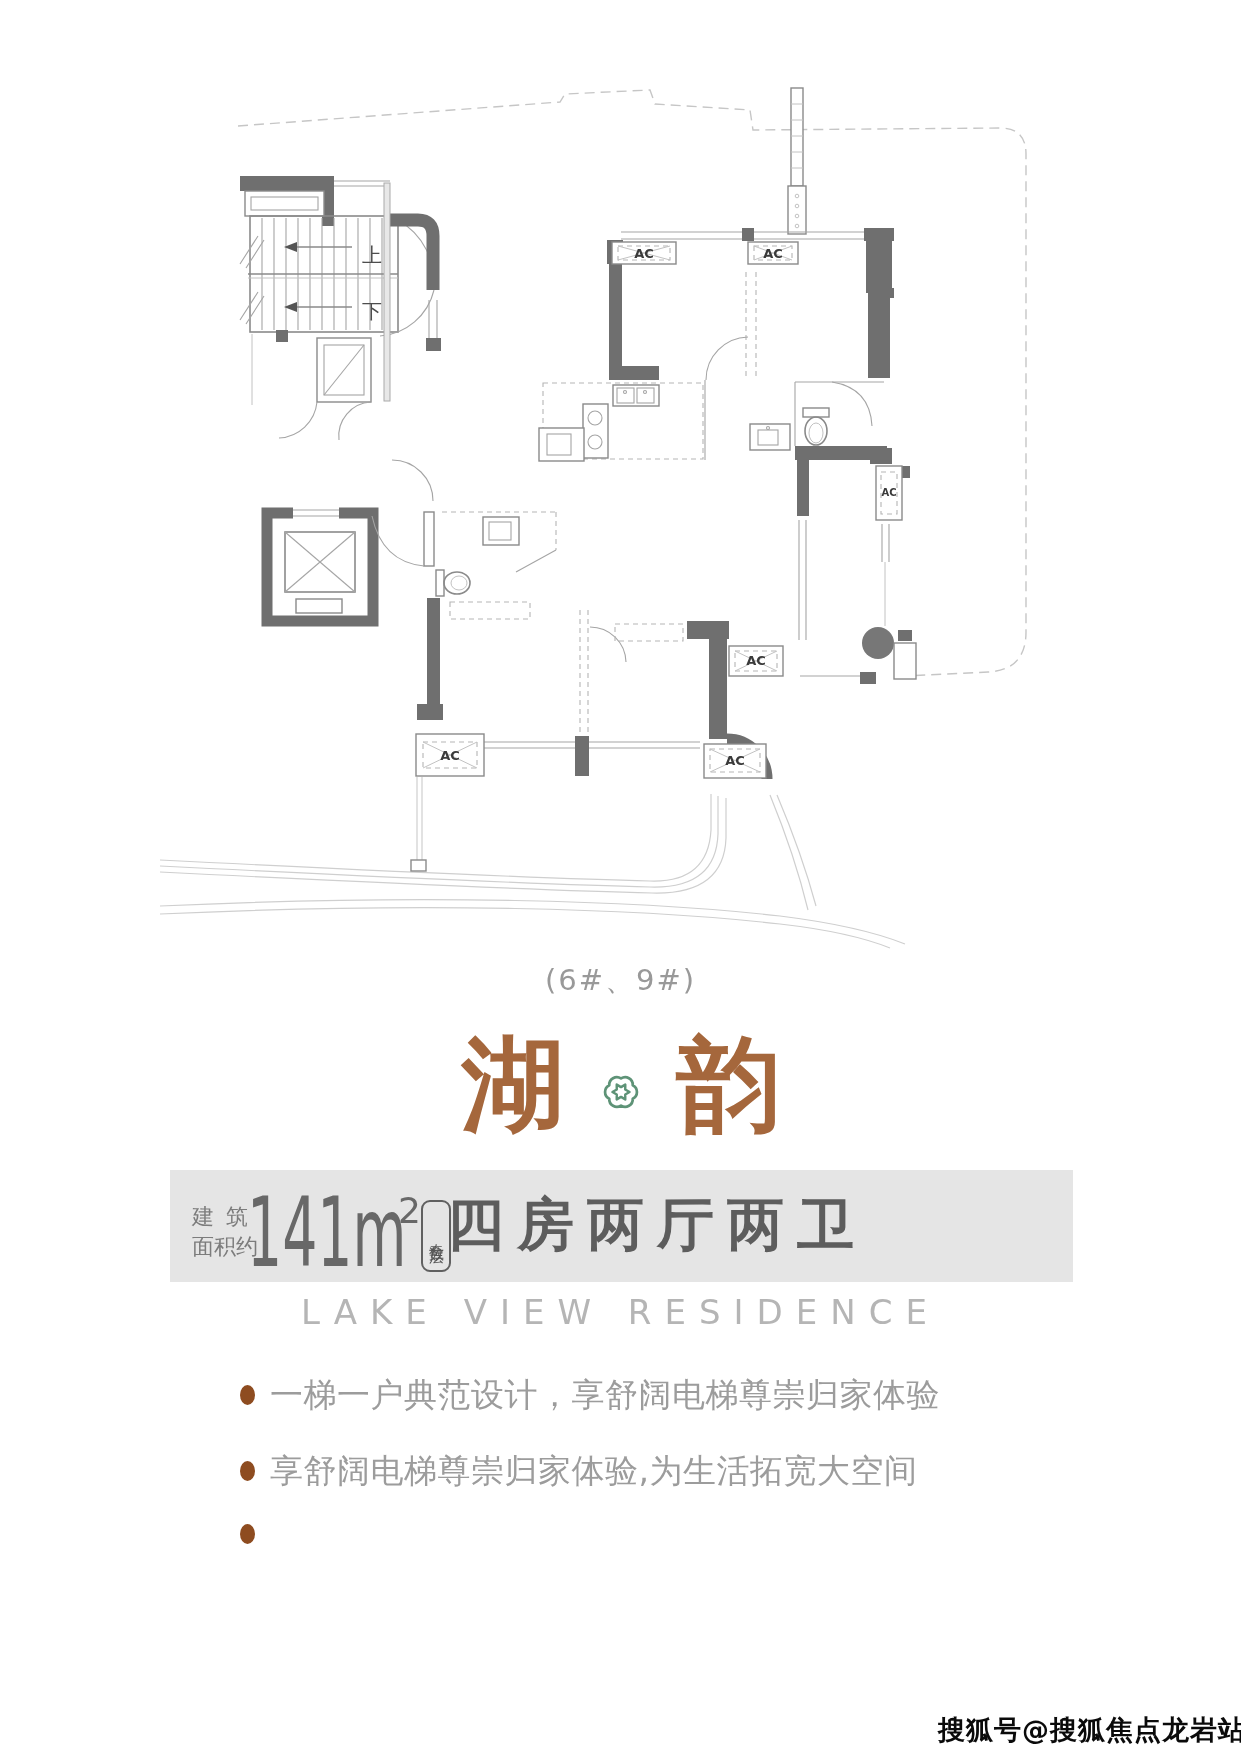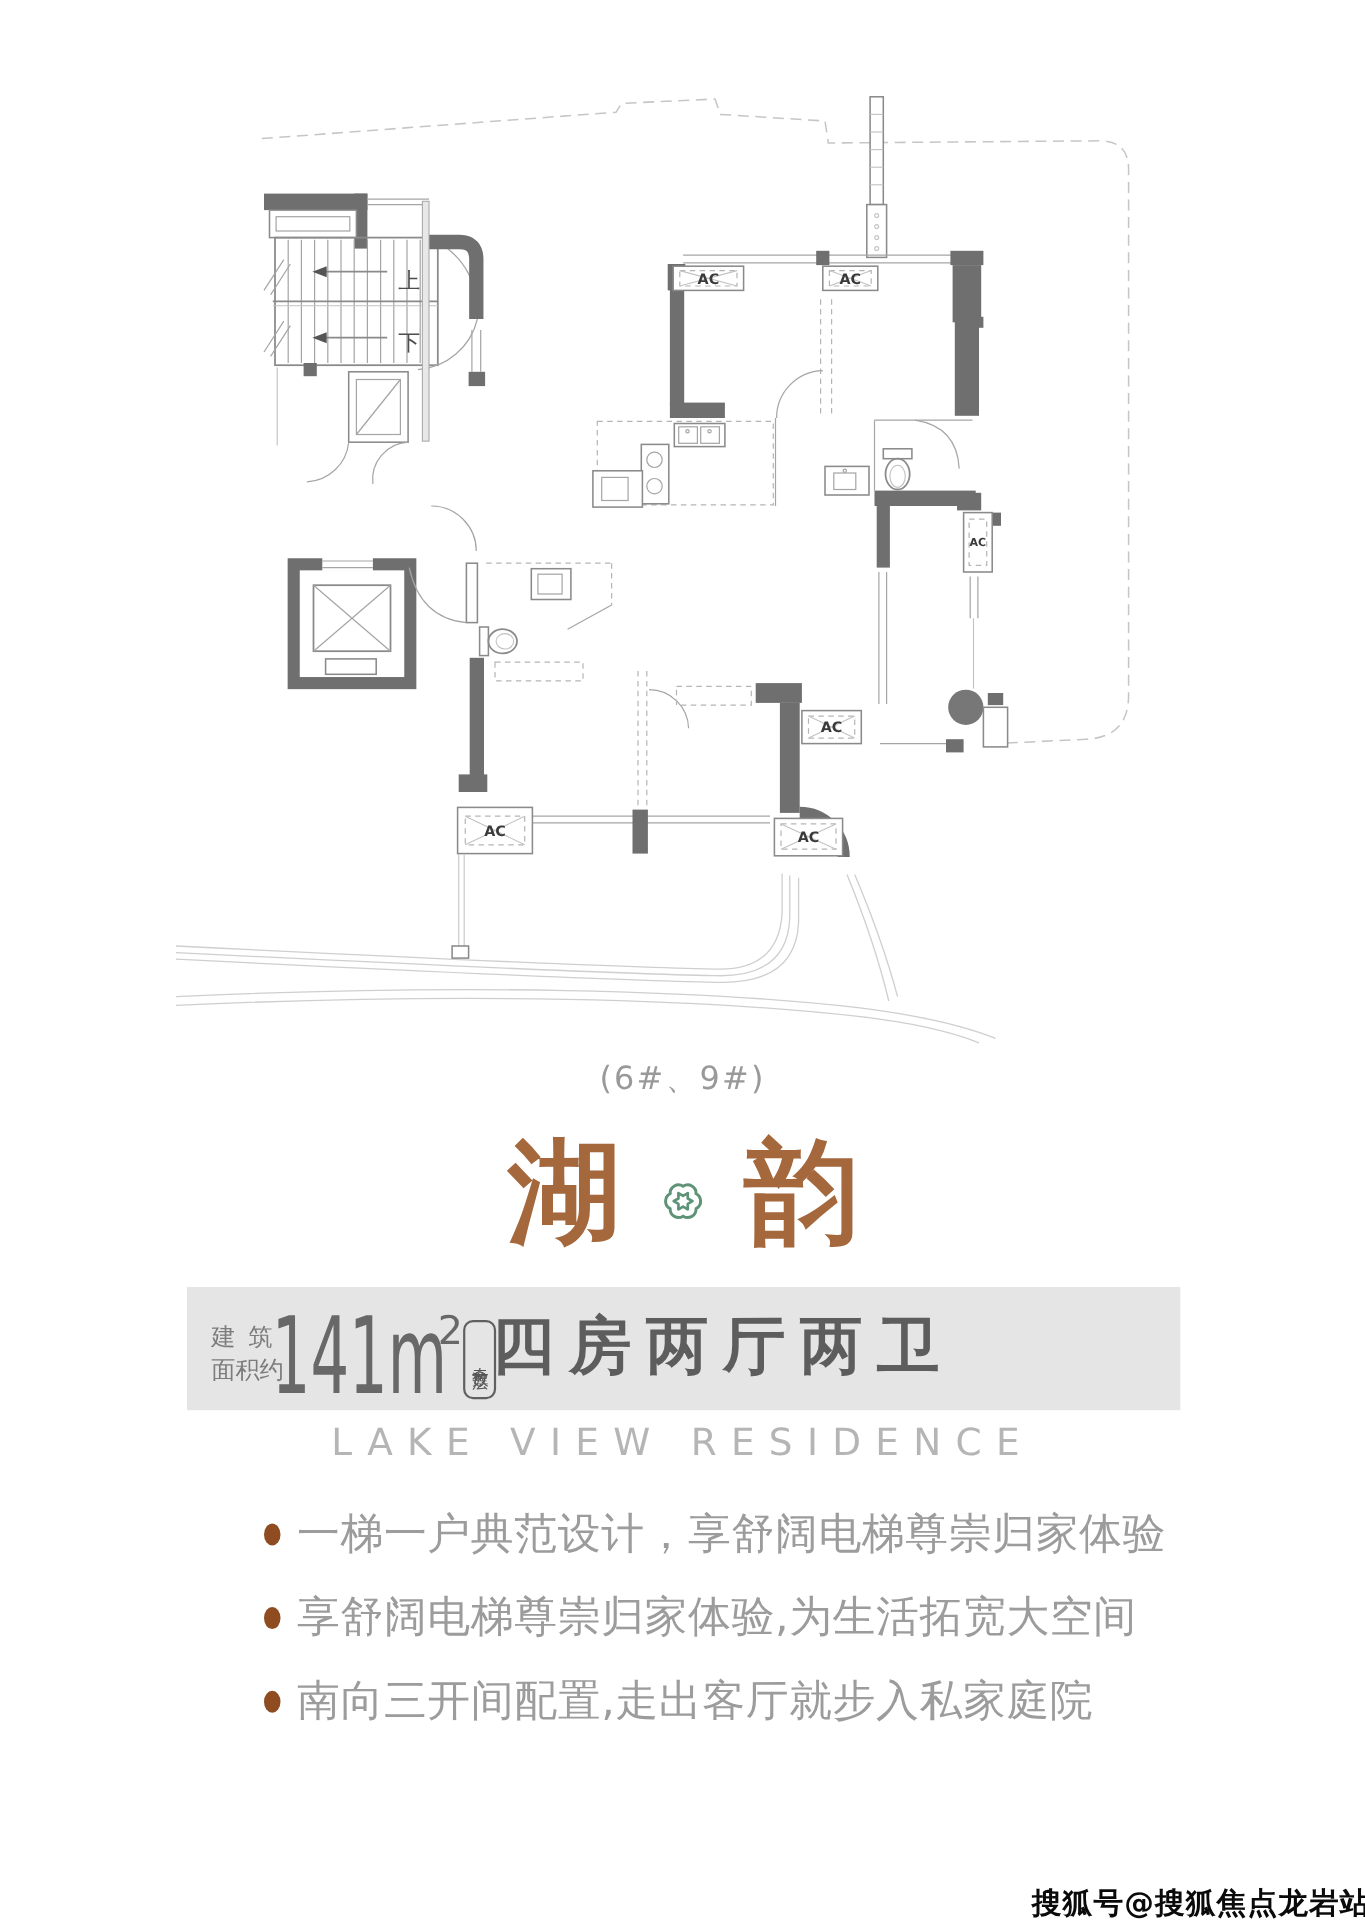--- a/index.html
+++ b/index.html
@@ -38,21 +38,21 @@
   .area-sup{position:absolute;left:228px;top:20px;font-size:36px;color:#686868;}
   .badge{position:absolute;left:251px;top:30px;width:26px;height:68px;border:2px solid #606060;
          border-radius:9px;display:flex;align-items:center;justify-content:center;
          writing-mode:vertical-rl;font-size:15px;letter-spacing:3px;color:#555555;}
   .layout-text{position:absolute;left:277px;top:22px;font-size:57px;line-height:1.15;
                font-weight:700;color:#5d5d5d;letter-spacing:13px;white-space:nowrap;}
   .subtitle-en{position:absolute;left:0;top:1292px;width:100%;text-align:center;
                font-size:34px;color:#b5b5b5;letter-spacing:13px;font-weight:400;}
 
   .features{position:absolute;left:240px;top:1372px;margin:0;padding:0;list-style:none;}
-  .features li{display:flex;align-items:center;margin-bottom:30px;font-size:39px;line-height:46px;
+  .features li{display:flex;align-items:center;margin-bottom:30px;font-size:33px;line-height:46px;
                color:#9c9c9c;letter-spacing:0.5px;white-space:nowrap;}
   .dot{width:15px;height:20px;border-radius:50%;background:#8E4C20;margin-right:15px;flex-shrink:0;}
 
   .watermark{position:absolute;left:938px;top:1712px;font-size:27px;font-weight:bold;color:#0a0a0a;
              letter-spacing:1px;white-space:nowrap;
              text-shadow:-2px -2px 0 #fff,2px -2px 0 #fff,-2px 2px 0 #fff,2px 2px 0 #fff,
                          0 -2px 0 #fff,0 2px 0 #fff,-2px 0 0 #fff,2px 0 0 #fff;}
 </style>
 </head>
 <body>
@@ -305,18 +305,17 @@
     <li>
       <span class="dot"></span>
       <span>一梯一户典范设计，享舒阔电梯尊崇归家体验</span>
     </li>
     <li>
       <span class="dot"></span>
       <span>享舒阔电梯尊崇归家体验,为生活拓宽大空间</span>
     </li>
     <li>
       <span class="dot"></span>
-      <span>南向三开间配置,走出客厅就步入私家庭院</span>
     </li>
   </ul>
 
   <div class="watermark">搜狐号@搜狐焦点龙岩站</div>
 </div>
 
 </body></html>

